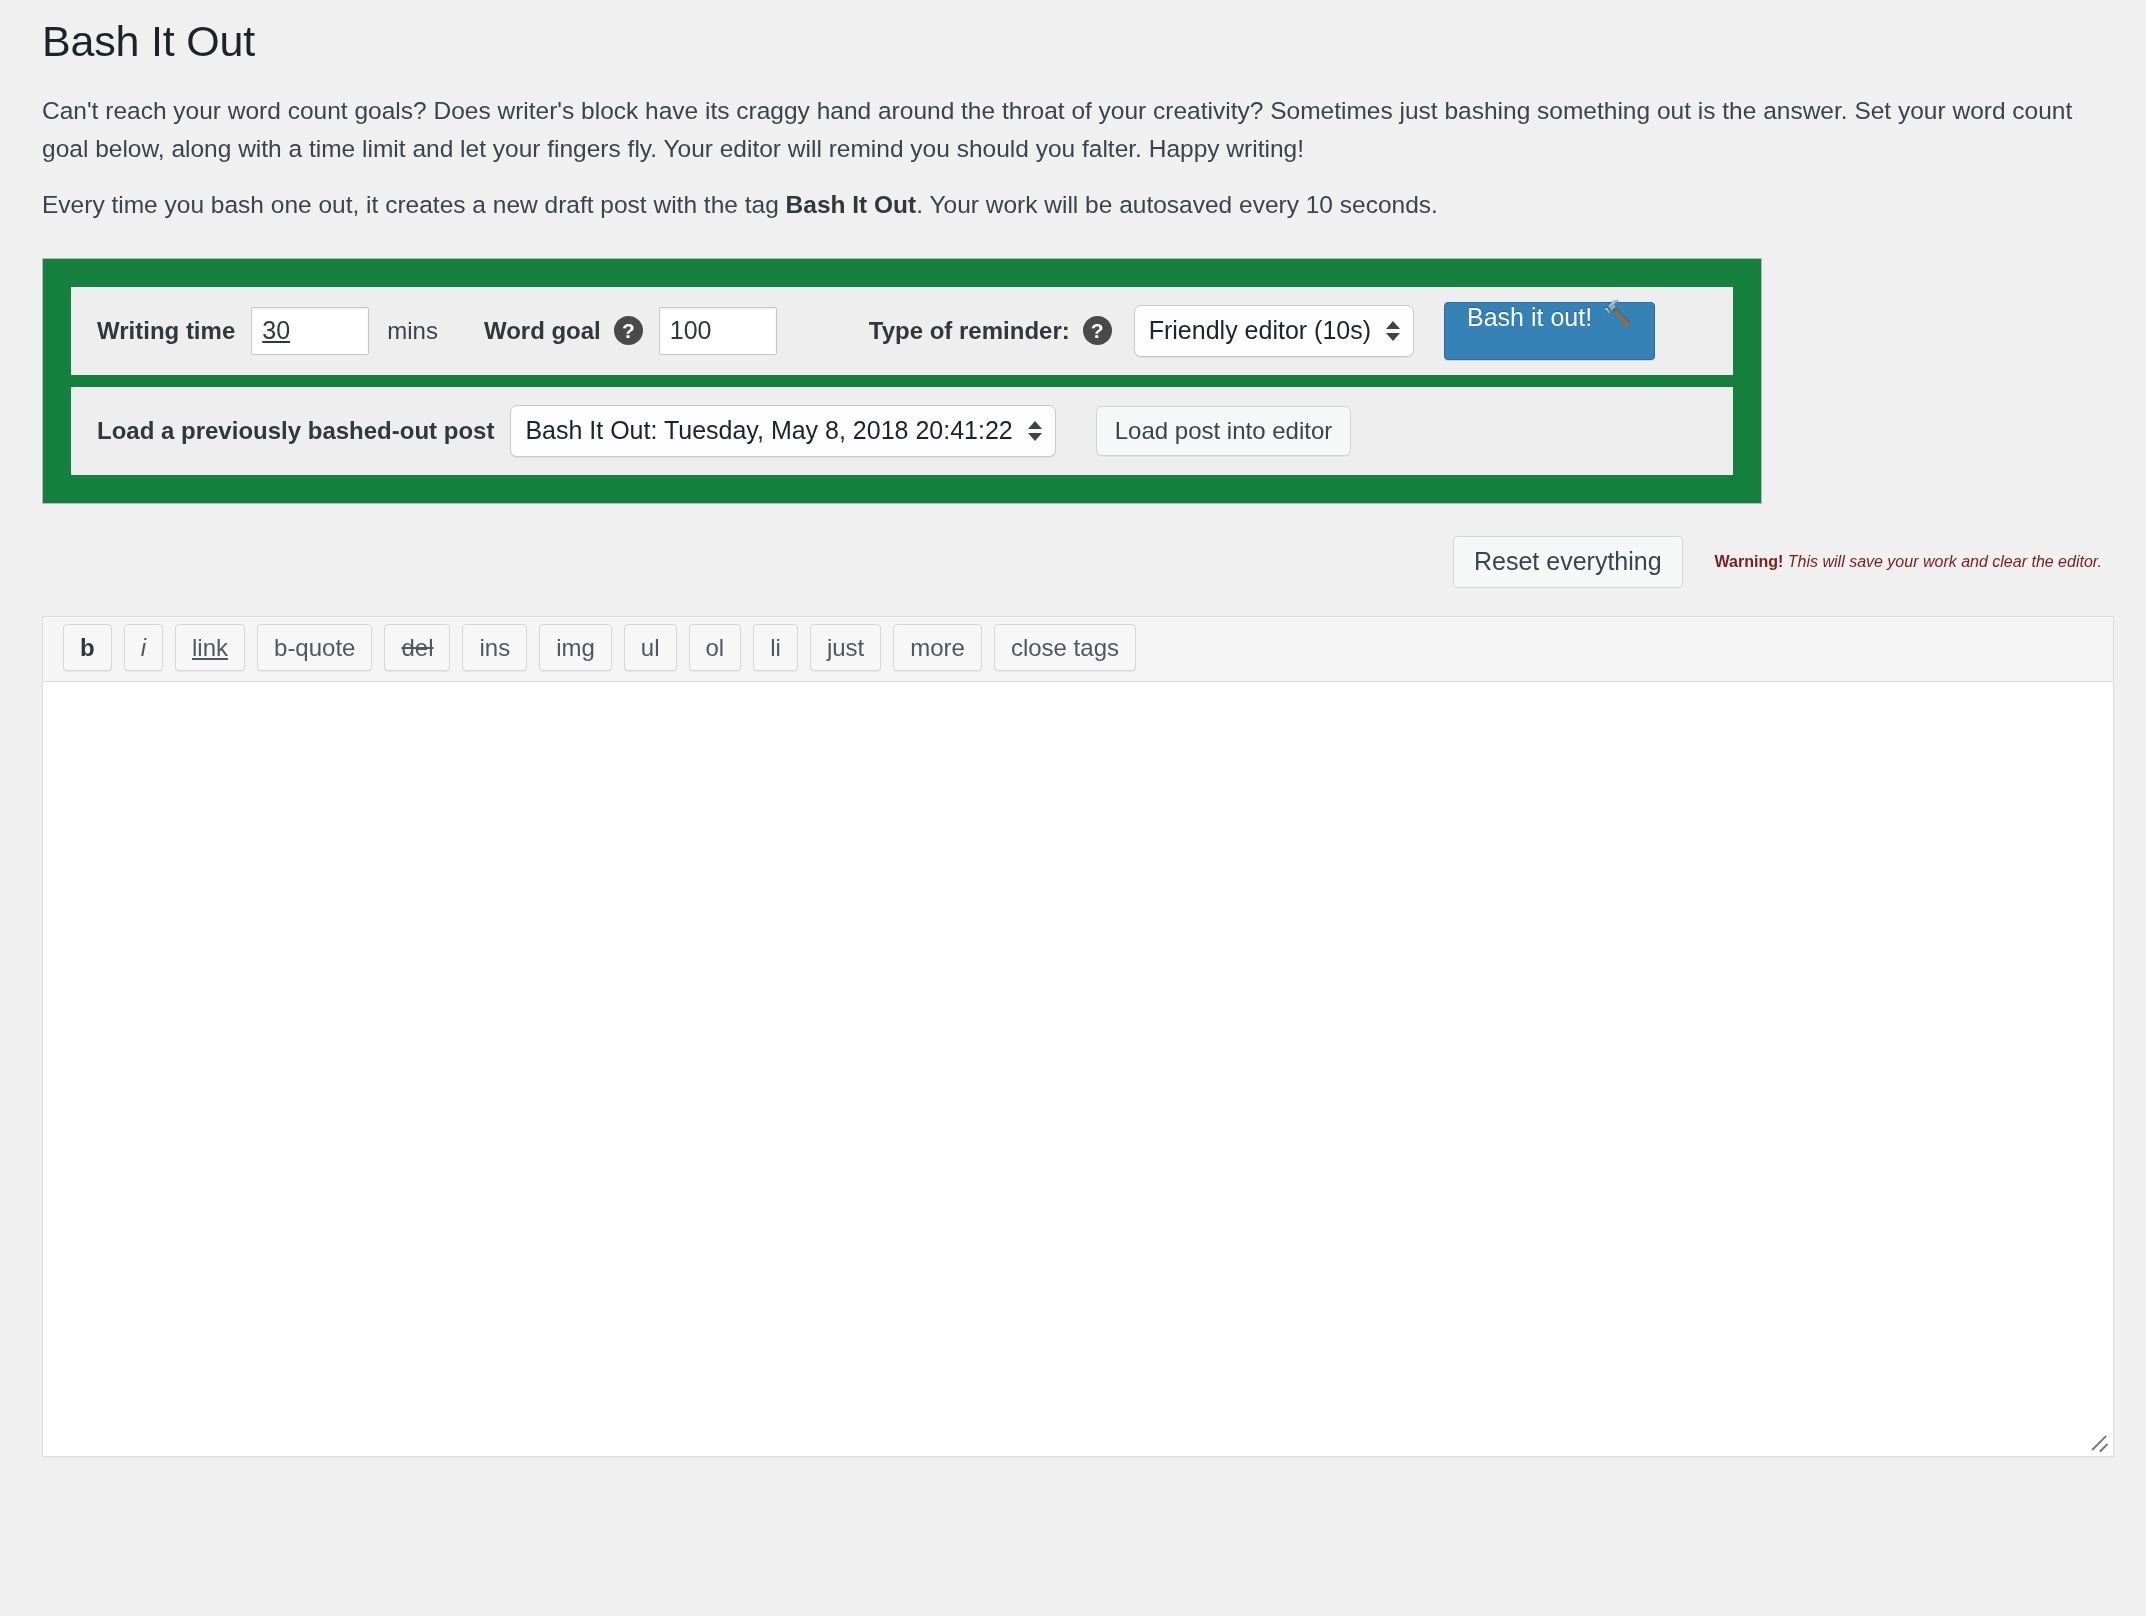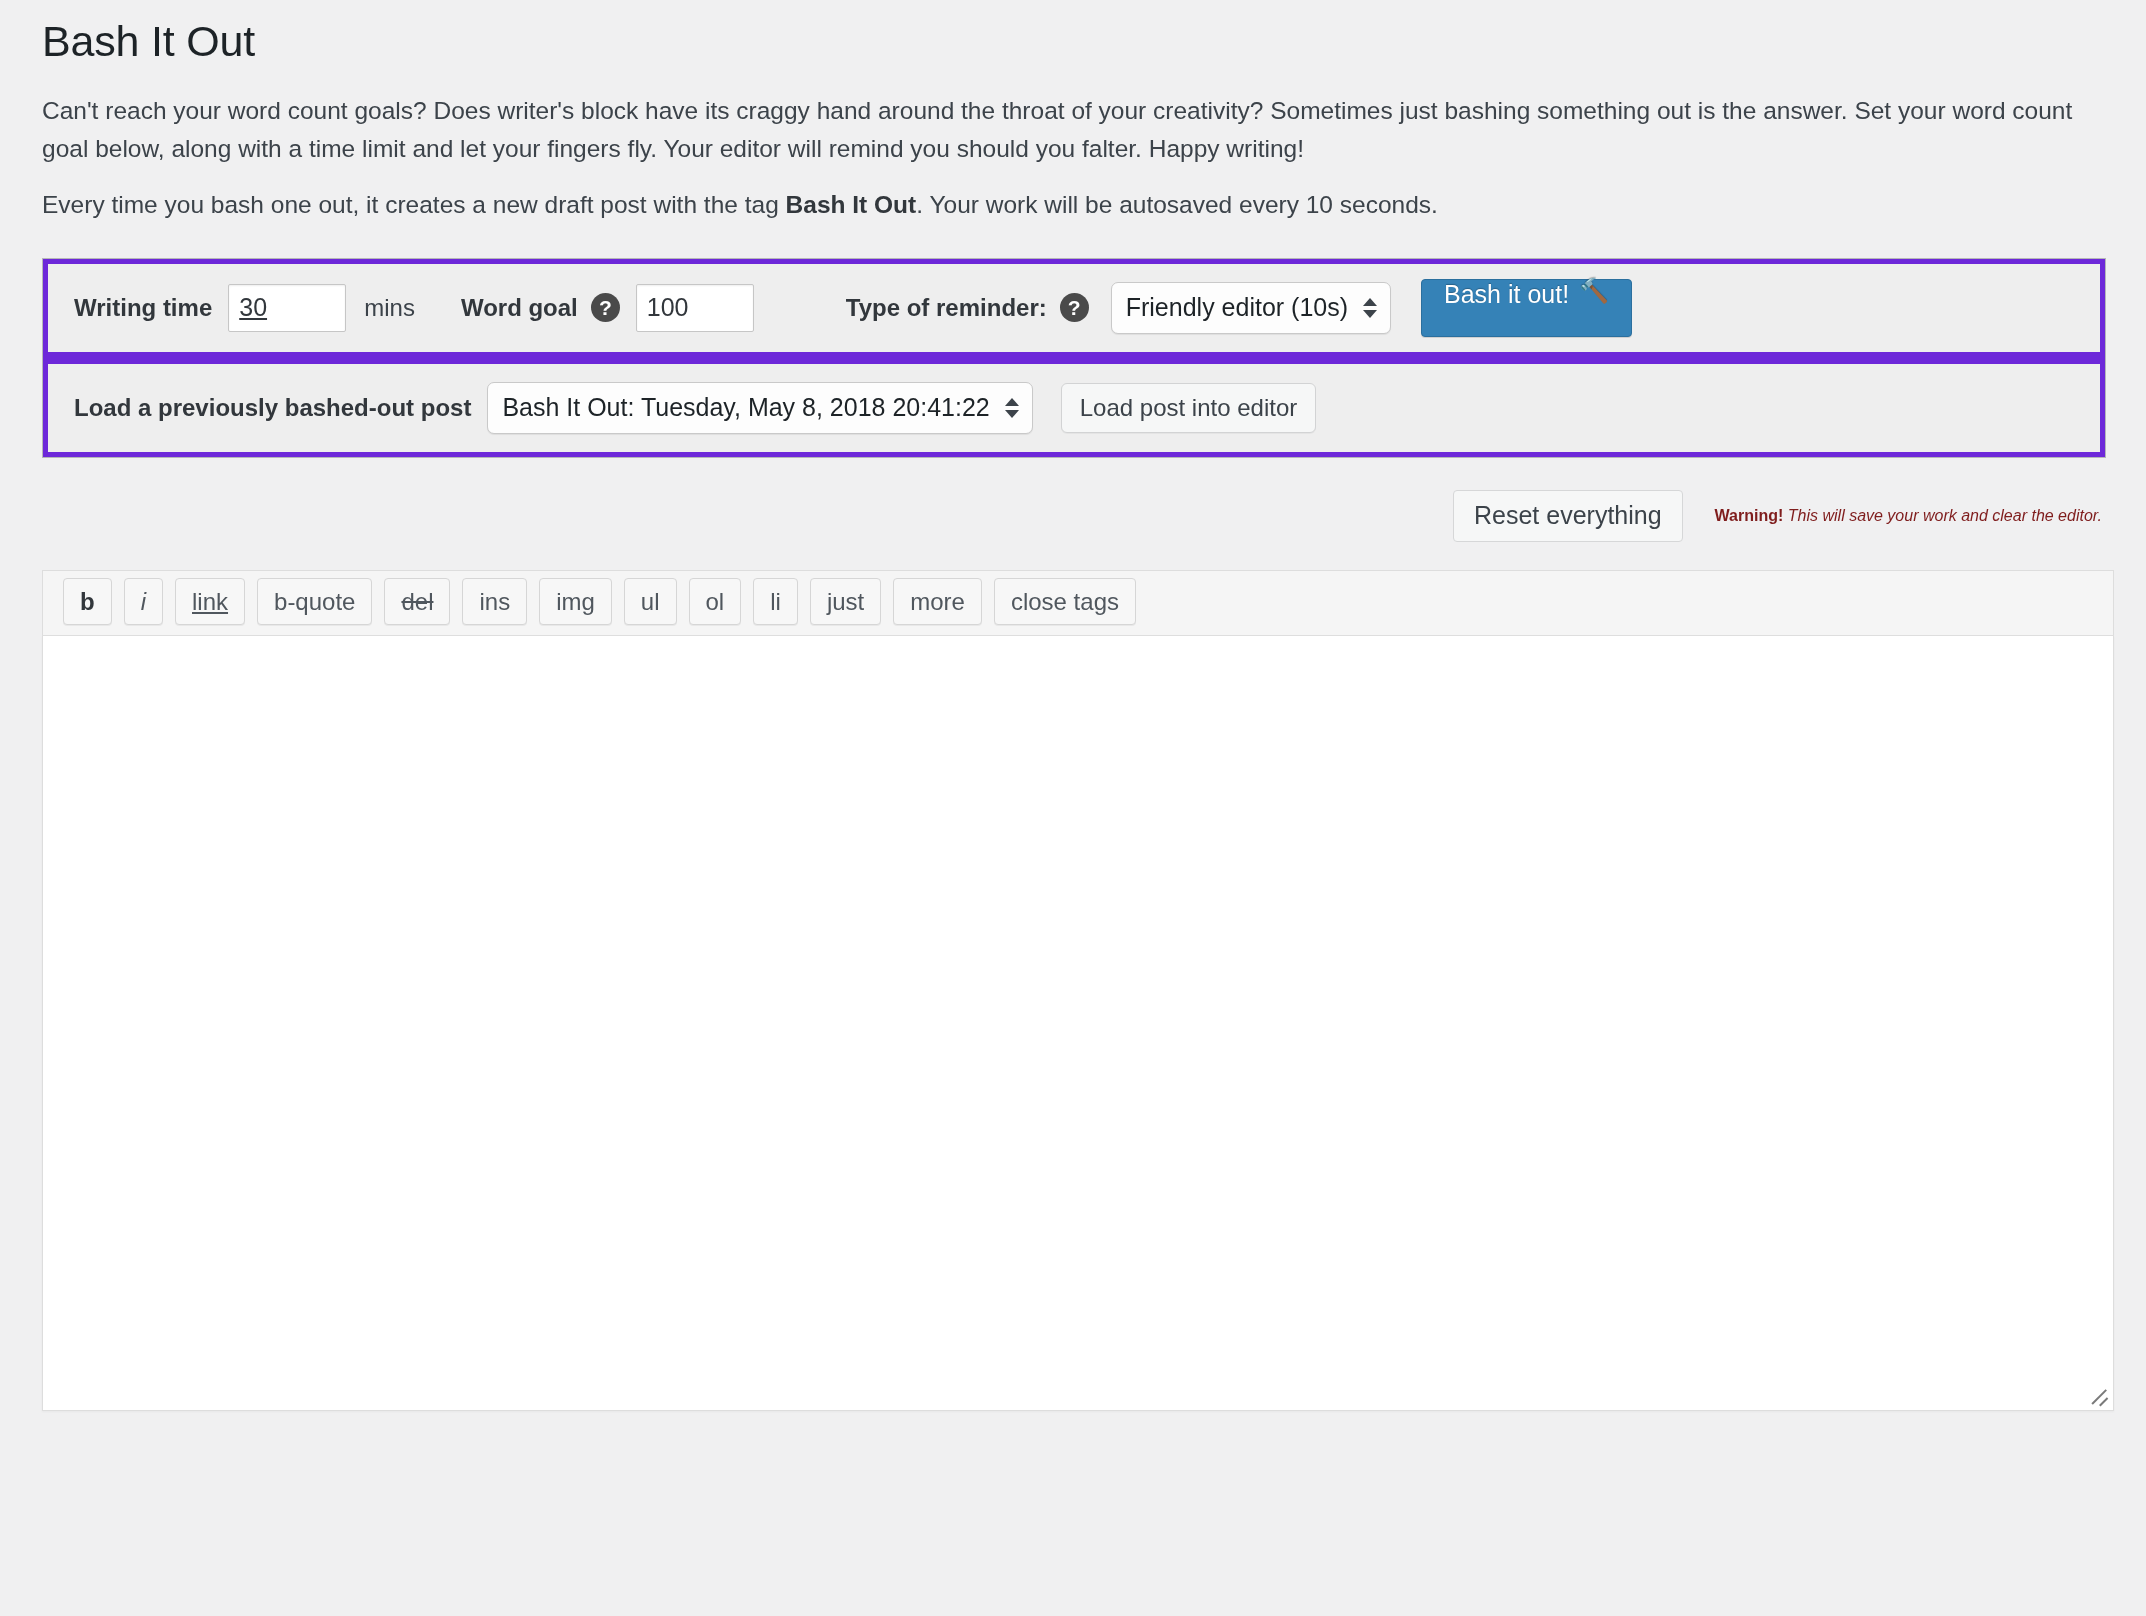--- a/index.html
+++ b/index.html
@@ -40,25 +40,25 @@
     max-width: 2070px;
   }
   .intro.second {
     margin-top: 18px;
   }
   .intro b { font-weight: 700; color: #32373c; }
 
   
   .settings-panel {
     margin: 34px 0 0 0;
-    background: #6d28d9;
+    background: #15803d;
     border: 1px solid #b6b7b8;
-    padding: 5px;
-    box-sizing: border-box;
-    width: 2064px;
+    padding: 28px;
+    box-sizing: border-box;
+    width: 1720px;
   }
   .panel-row {
     background: #eeeeee;
     display: flex;
     align-items: center;
     box-sizing: border-box;
     padding: 0 26px;
     height: 88px;
   }
   .panel-row + .panel-row {
@@ -338,21 +338,21 @@
       <span class="field-label">Load a previously bashed-out post</span>
 
       <span class="sel" style="margin-left:16px;">
         <span>Bash It Out: Tuesday, May 8, 2018 20:41:22</span>
         <span class="arrows">
             <i class="up"></i>
             <i class="down"></i>
           </span>
       </span>
 
-      <button class="btn-secondary" style="margin-left:28px;border-radius:6px;">Load post into editor</button>
+      <button class="btn-secondary" style="margin-left:40px;border-radius:6px;">Load post into editor</button>
     </div>
 
   </div>
 
   <div class="reset-row">
     <button class="btn-reset">Reset everything</button>
     <span class="warn"><b>Warning!</b><span> This will save your work and clear the editor.</span></span>
   </div>
 
   <div class="editor-wrap">

